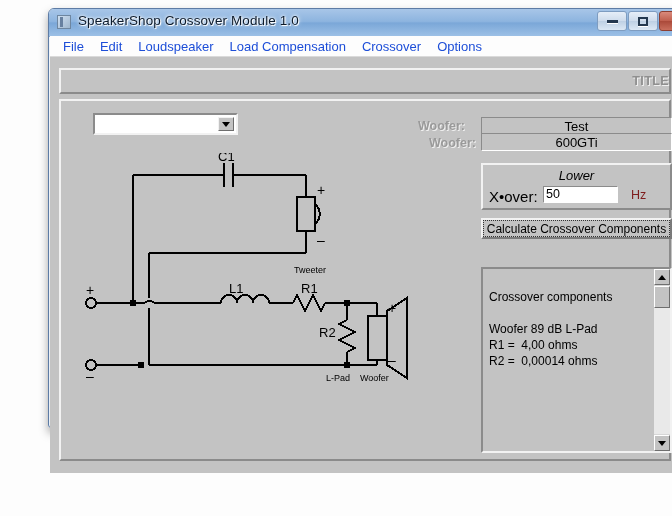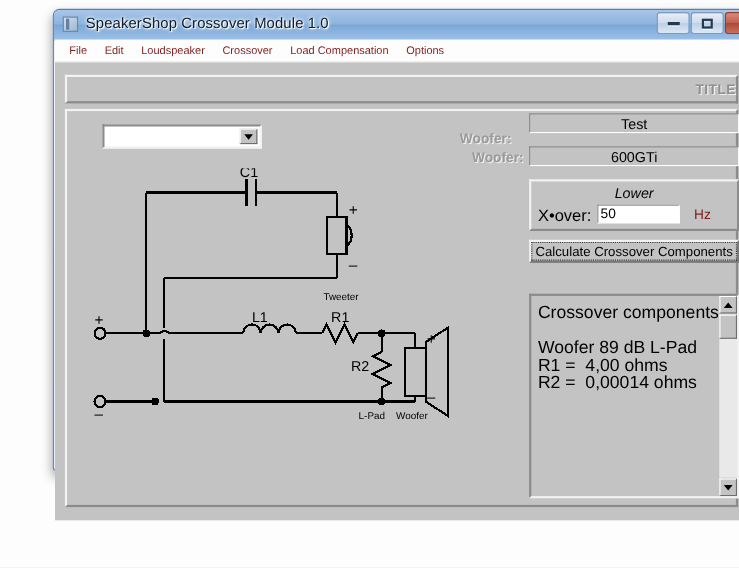--- a/index.html
+++ b/index.html
@@ -45,21 +45,21 @@
     text-shadow:0 1px 1px rgba(0,0,0,.45);}
   .glyph-min{display:block;width:11px;height:3px;background:#24384f;box-shadow:0 1px 0 #fff;}
   .glyph-max{display:block;width:10px;height:9px;border:2px solid #24384f;box-sizing:border-box;box-shadow:0 1px 0 #fff;}
 
   
   #menubar{
     position:absolute;left:1px;top:27px;width:630px;height:21px;
     background:#fdfdfd;border-bottom:1px solid #dadada;
     display:flex;align-items:center;padding-left:5px;box-sizing:border-box;
   }
-  .menu-item{font-size:10px;color:#7f1d1d;padding:18px 8px;white-space:nowrap;}
+  .menu-item{font-size:13px;color:#1d4ed8;padding:18px 8px;white-space:nowrap;}
 
   
   #client{
     position:absolute;left:1px;top:48px;width:630px;height:416px;
     background:#c3c3c3;
     box-sizing:border-box;padding:0;
   }
 
   #titlepanel{
     position:absolute;left:9px;top:11px;width:612px;height:26px;
@@ -96,21 +96,21 @@
 
   
   .lbl-disabled{font-size:12.5px;font-weight:bold;color:#9a9a9a;text-shadow:1px 1px 0 #f0f0f0;}
   .ro-field{
     background:#c3c3c3;border:1px solid;border-color:#8b8b8b #fff #fff #8b8b8b;
     display:flex;align-items:center;justify-content:center;box-sizing:border-box;
     font-size:13px;color:#000;
   }
   #tw-label{position:absolute;left:357px;top:18px;}
   #wf-label{position:absolute;left:368px;top:35px;}
-  #tw-field{position:absolute;left:420px;top:2px;width:191px;height:18px;}
+  #tw-field{position:absolute;left:420px;top:16px;width:191px;height:18px;}
   #wf-field{position:absolute;left:420px;top:32px;width:191px;height:18px;}
 
   #lowergroup{
     position:absolute;left:420px;top:62px;width:191px;height:47px;
     background:#c3c3c3;border:2px solid;border-color:#f2f2f2 #8b8b8b #8b8b8b #f2f2f2;
     box-sizing:border-box;
   }
   #lower-title{position:absolute;top:3px;left:0;width:100%;text-align:center;font-size:13px;color:#000;font-style:italic;}
   #xover-label{position:absolute;left:6px;top:23px;font-size:15px;color:#000;}
   #xover-input{
@@ -131,21 +131,21 @@
   }
 
   #cv-label{position:absolute;left:420px;top:148px;font-size:13px;font-weight:bold;color:#000;}
 
   #cv-box{
     position:absolute;left:420px;top:166px;width:191px;height:186px;
     background:#c3c3c3;border:2px solid;border-color:#8b8b8b #f2f2f2 #f2f2f2 #8b8b8b;
     box-sizing:border-box;overflow:hidden;
   }
   #cv-text{
-    position:absolute;left:6px;top:8px;font-size:16px;color:#000;line-height:16px;
+    position:absolute;left:6px;top:20px;font-size:12px;color:#000;line-height:16px;
     white-space:pre;
   }
   
   #cv-scroll{position:absolute;right:0;top:0;width:16px;height:100%;background:#d6d6d6;}
   .sb-btn{
     position:absolute;left:0;width:16px;height:16px;background:#c3c3c3;
     border:1px solid;border-color:#fff #6e6e6e #6e6e6e #fff;box-sizing:border-box;
     display:flex;align-items:center;justify-content:center;
   }
   #sb-up{top:0;}
@@ -173,22 +173,22 @@
     </div>
     <div class="winbtn" id="btn-close">
       <span>X</span>
     </div>
   </div>
 
   <div id="menubar">
     <div class="menu-item">File</div>
     <div class="menu-item">Edit</div>
     <div class="menu-item">Loudspeaker</div>
+    <div class="menu-item">Load Compensation</div>
     <div class="menu-item">Crossover</div>
-    <div class="menu-item">Load Compensation</div>
     <div class="menu-item">Options</div>
   </div>
 
   <div id="client">
 
     <div id="titlepanel">
       <span id="titlepanel-label">TITLE</span>
     </div>
 
     <div id="mainpanel">

